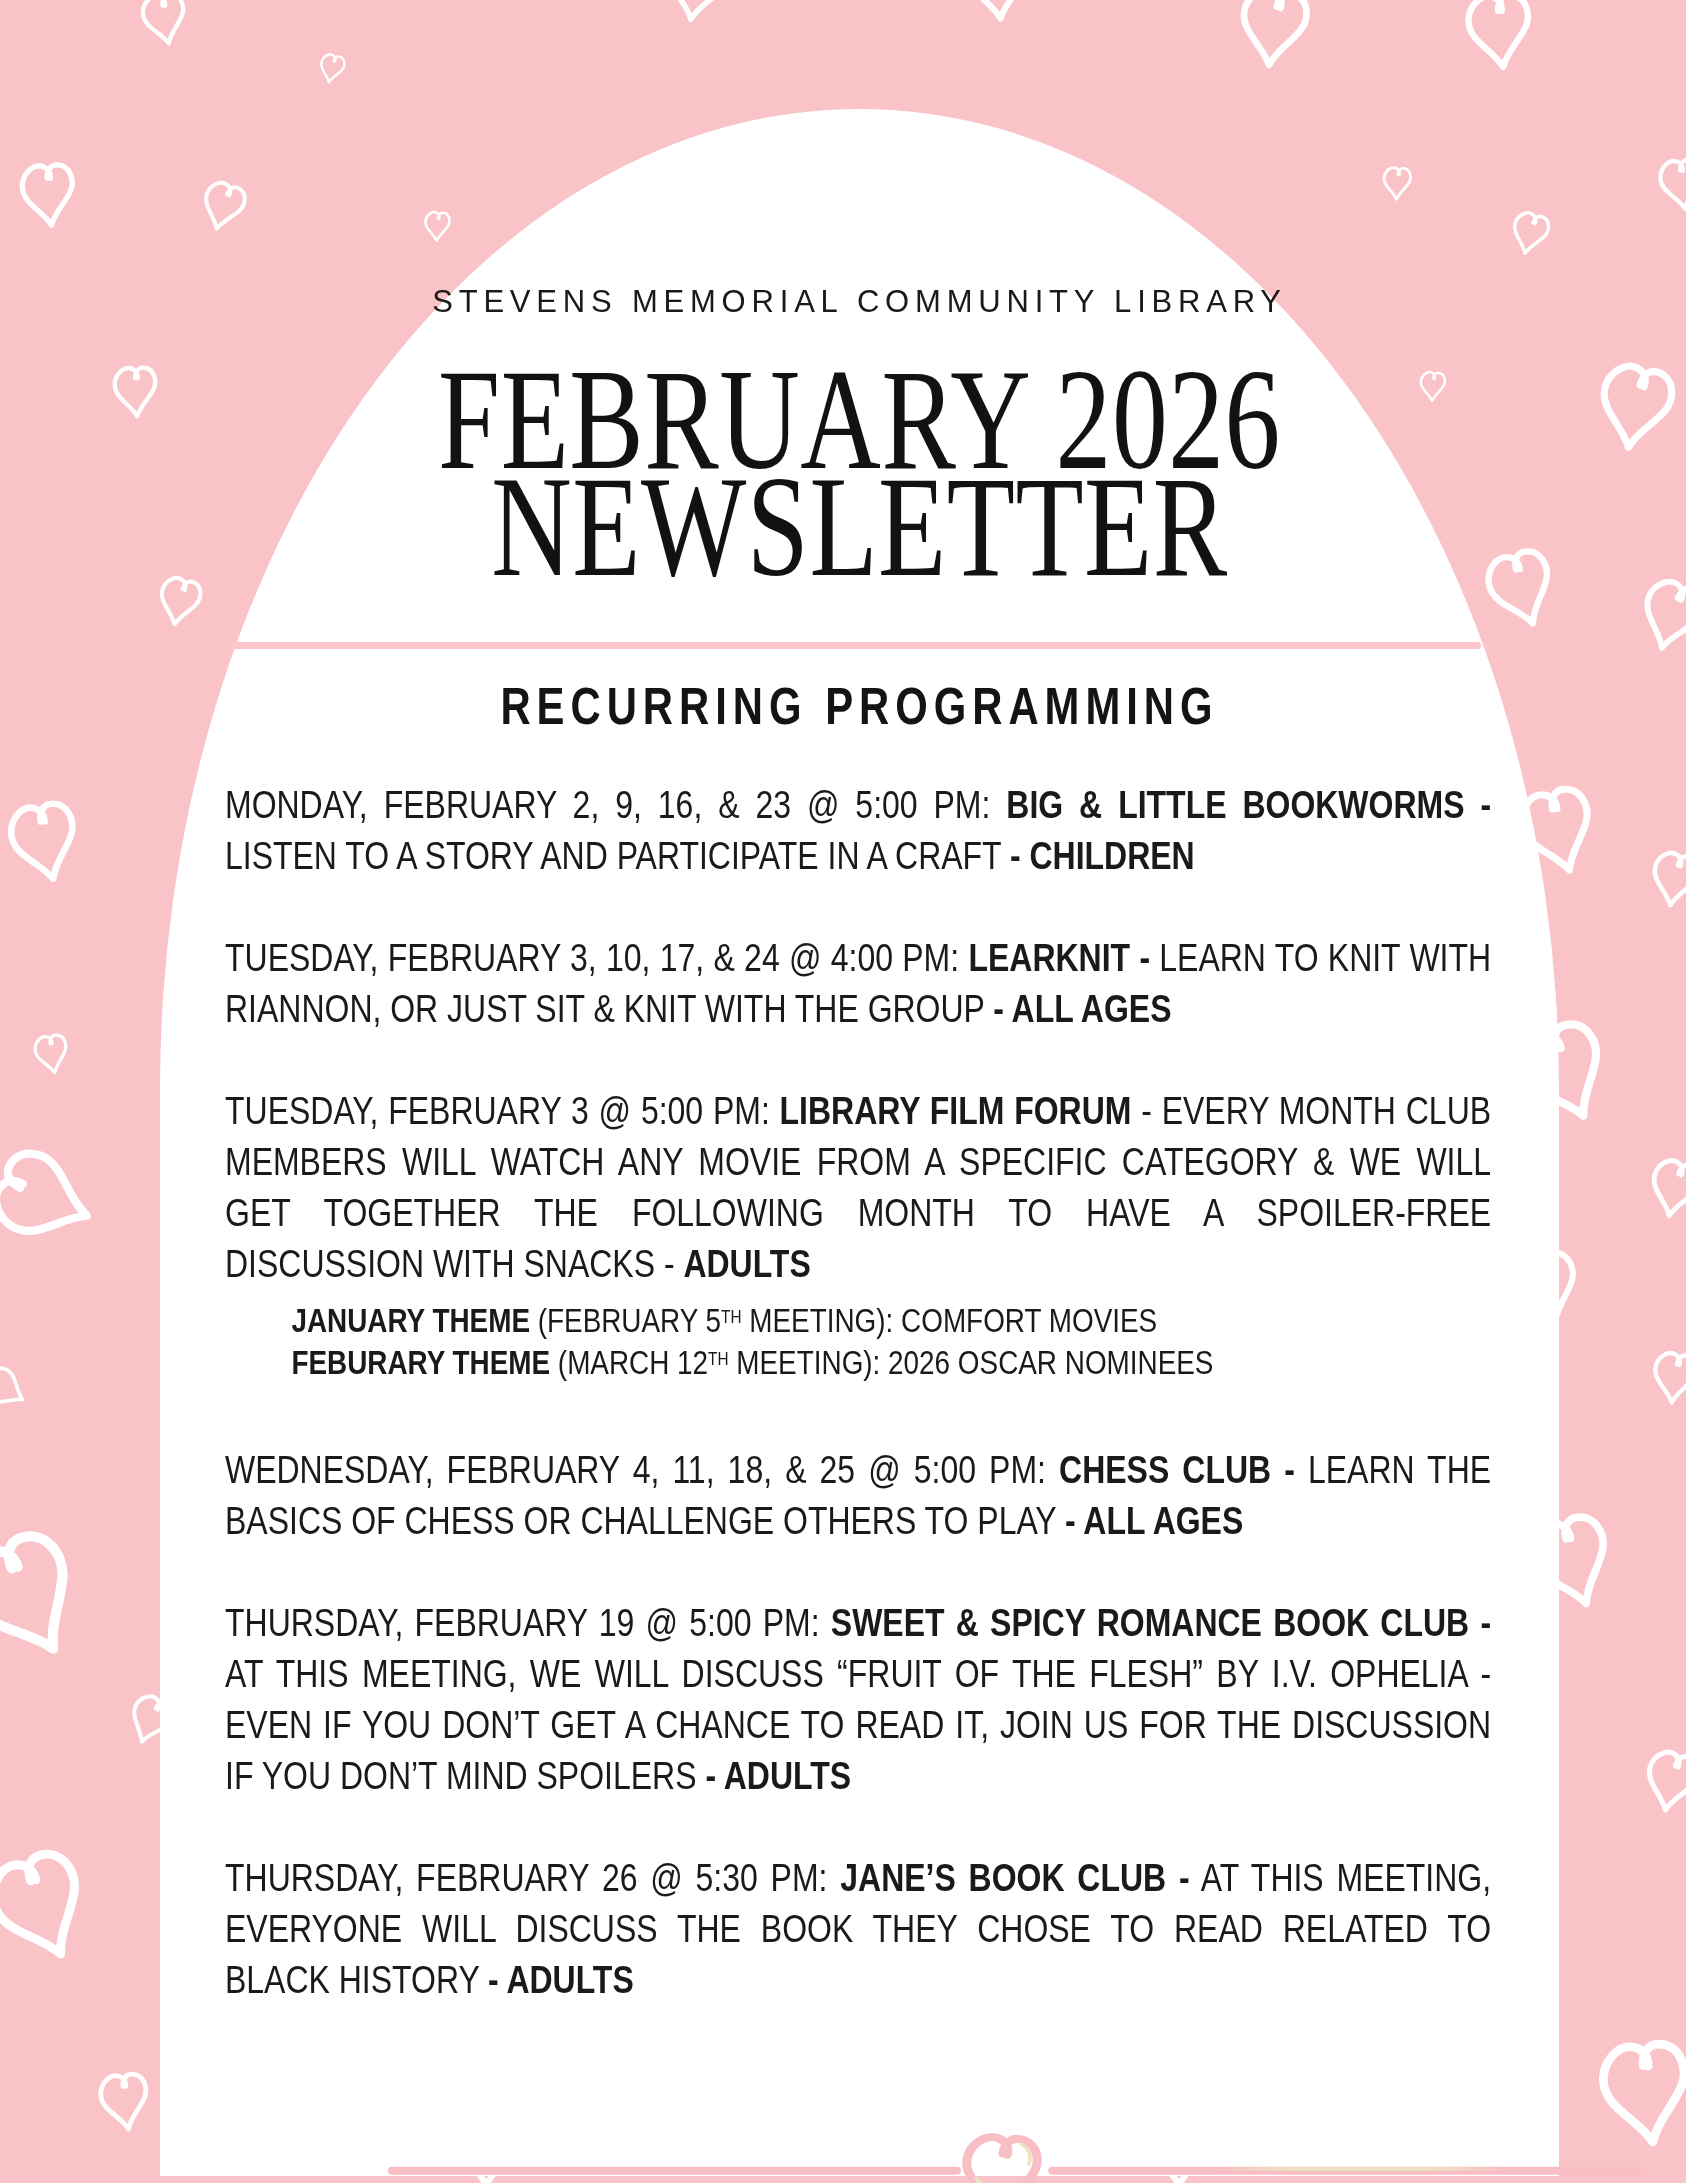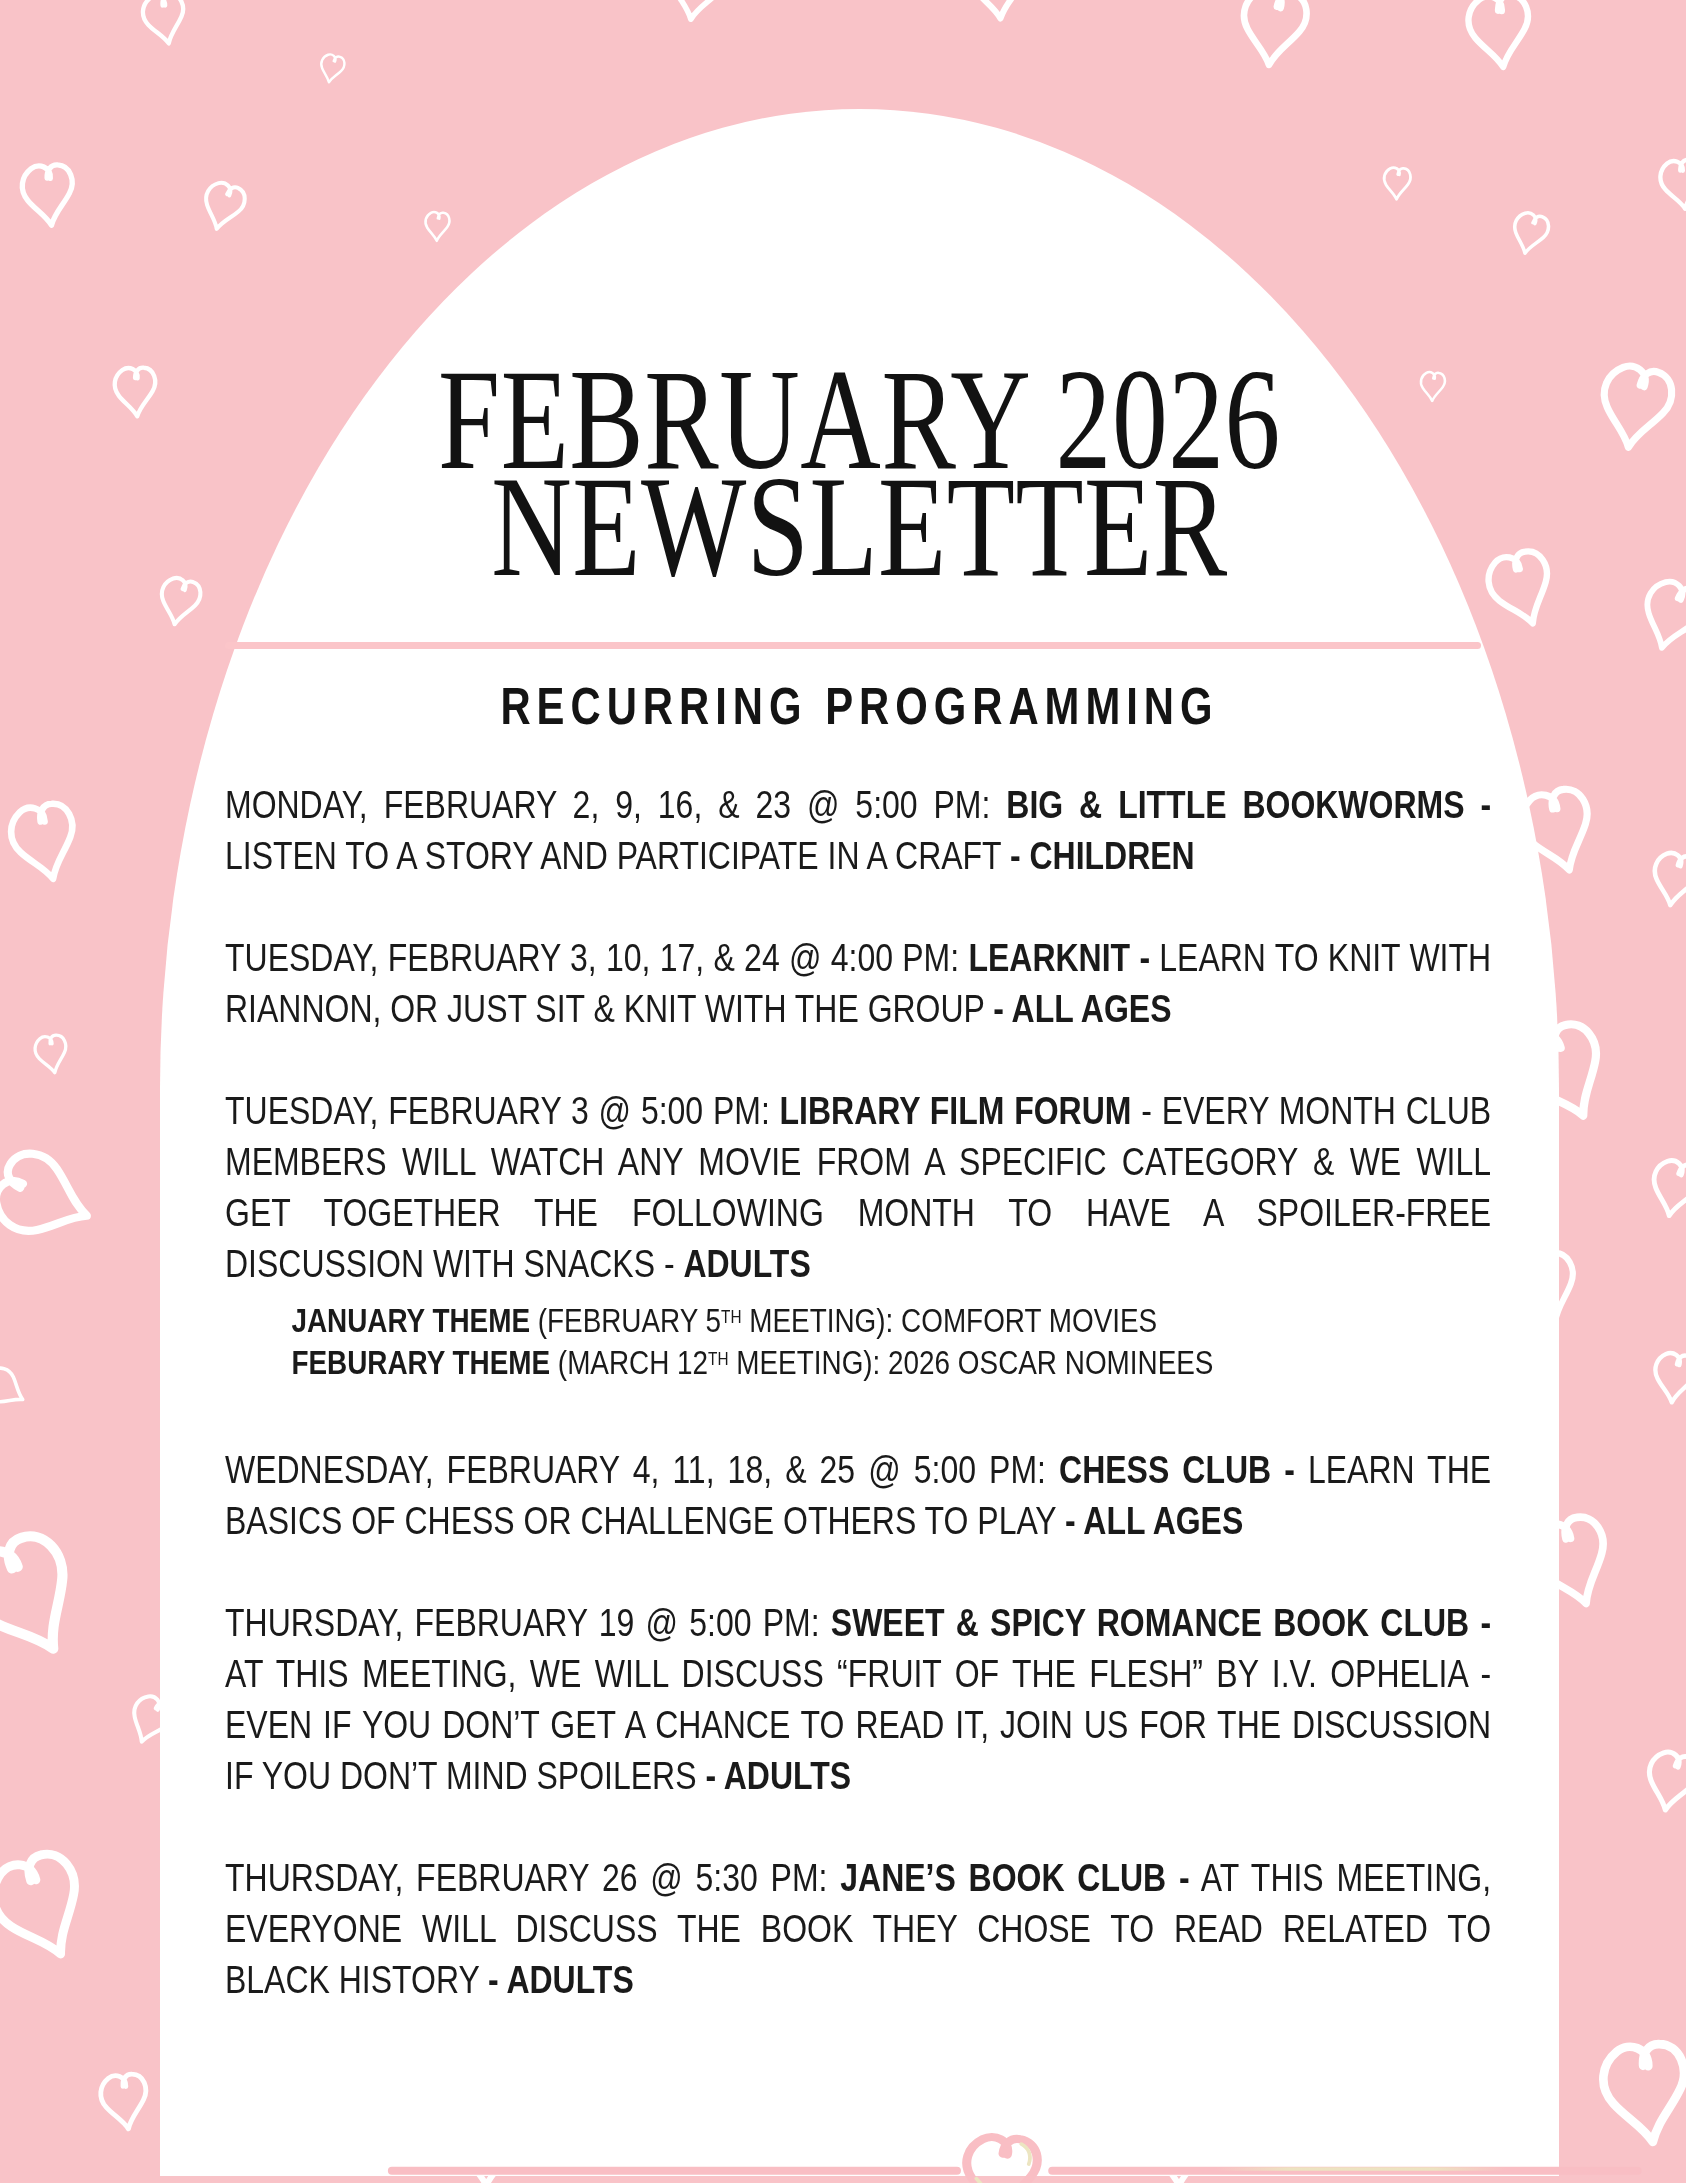--- a/index.html
+++ b/index.html
@@ -89,20 +89,21 @@
         <use href="#heartPath" transform="translate(170 2890) rotate(-10) scale(0.95) translate(-50 -50)"></use>
         <use href="#heartPath" transform="translate(668 2958) rotate(0) scale(1.2) translate(-50 -50)"></use>
         <use href="#heartPath" transform="translate(1620 2958) rotate(0) scale(1.2) translate(-50 -50)"></use>
         <use href="#heartPath" transform="translate(60 1160) rotate(-15) scale(1.3) translate(-50 -50)"></use>
         <use href="#heartPath" transform="translate(70 1450) rotate(-12) scale(0.65) translate(-50 -50)"></use>
       </g>
   </svg>
 
   <div class="card">
 
+    <div class="kicker">STEVENS MEMORIAL COMMUNITY LIBRARY</div>
 
     <div class="title">
       <div>FEBRUARY 2026</div>
       <div>NEWSLETTER</div>
     </div>
 
     <div class="rule"></div>
 
     <div class="section-heading">RECURRING PROGRAMMING</div>
 

